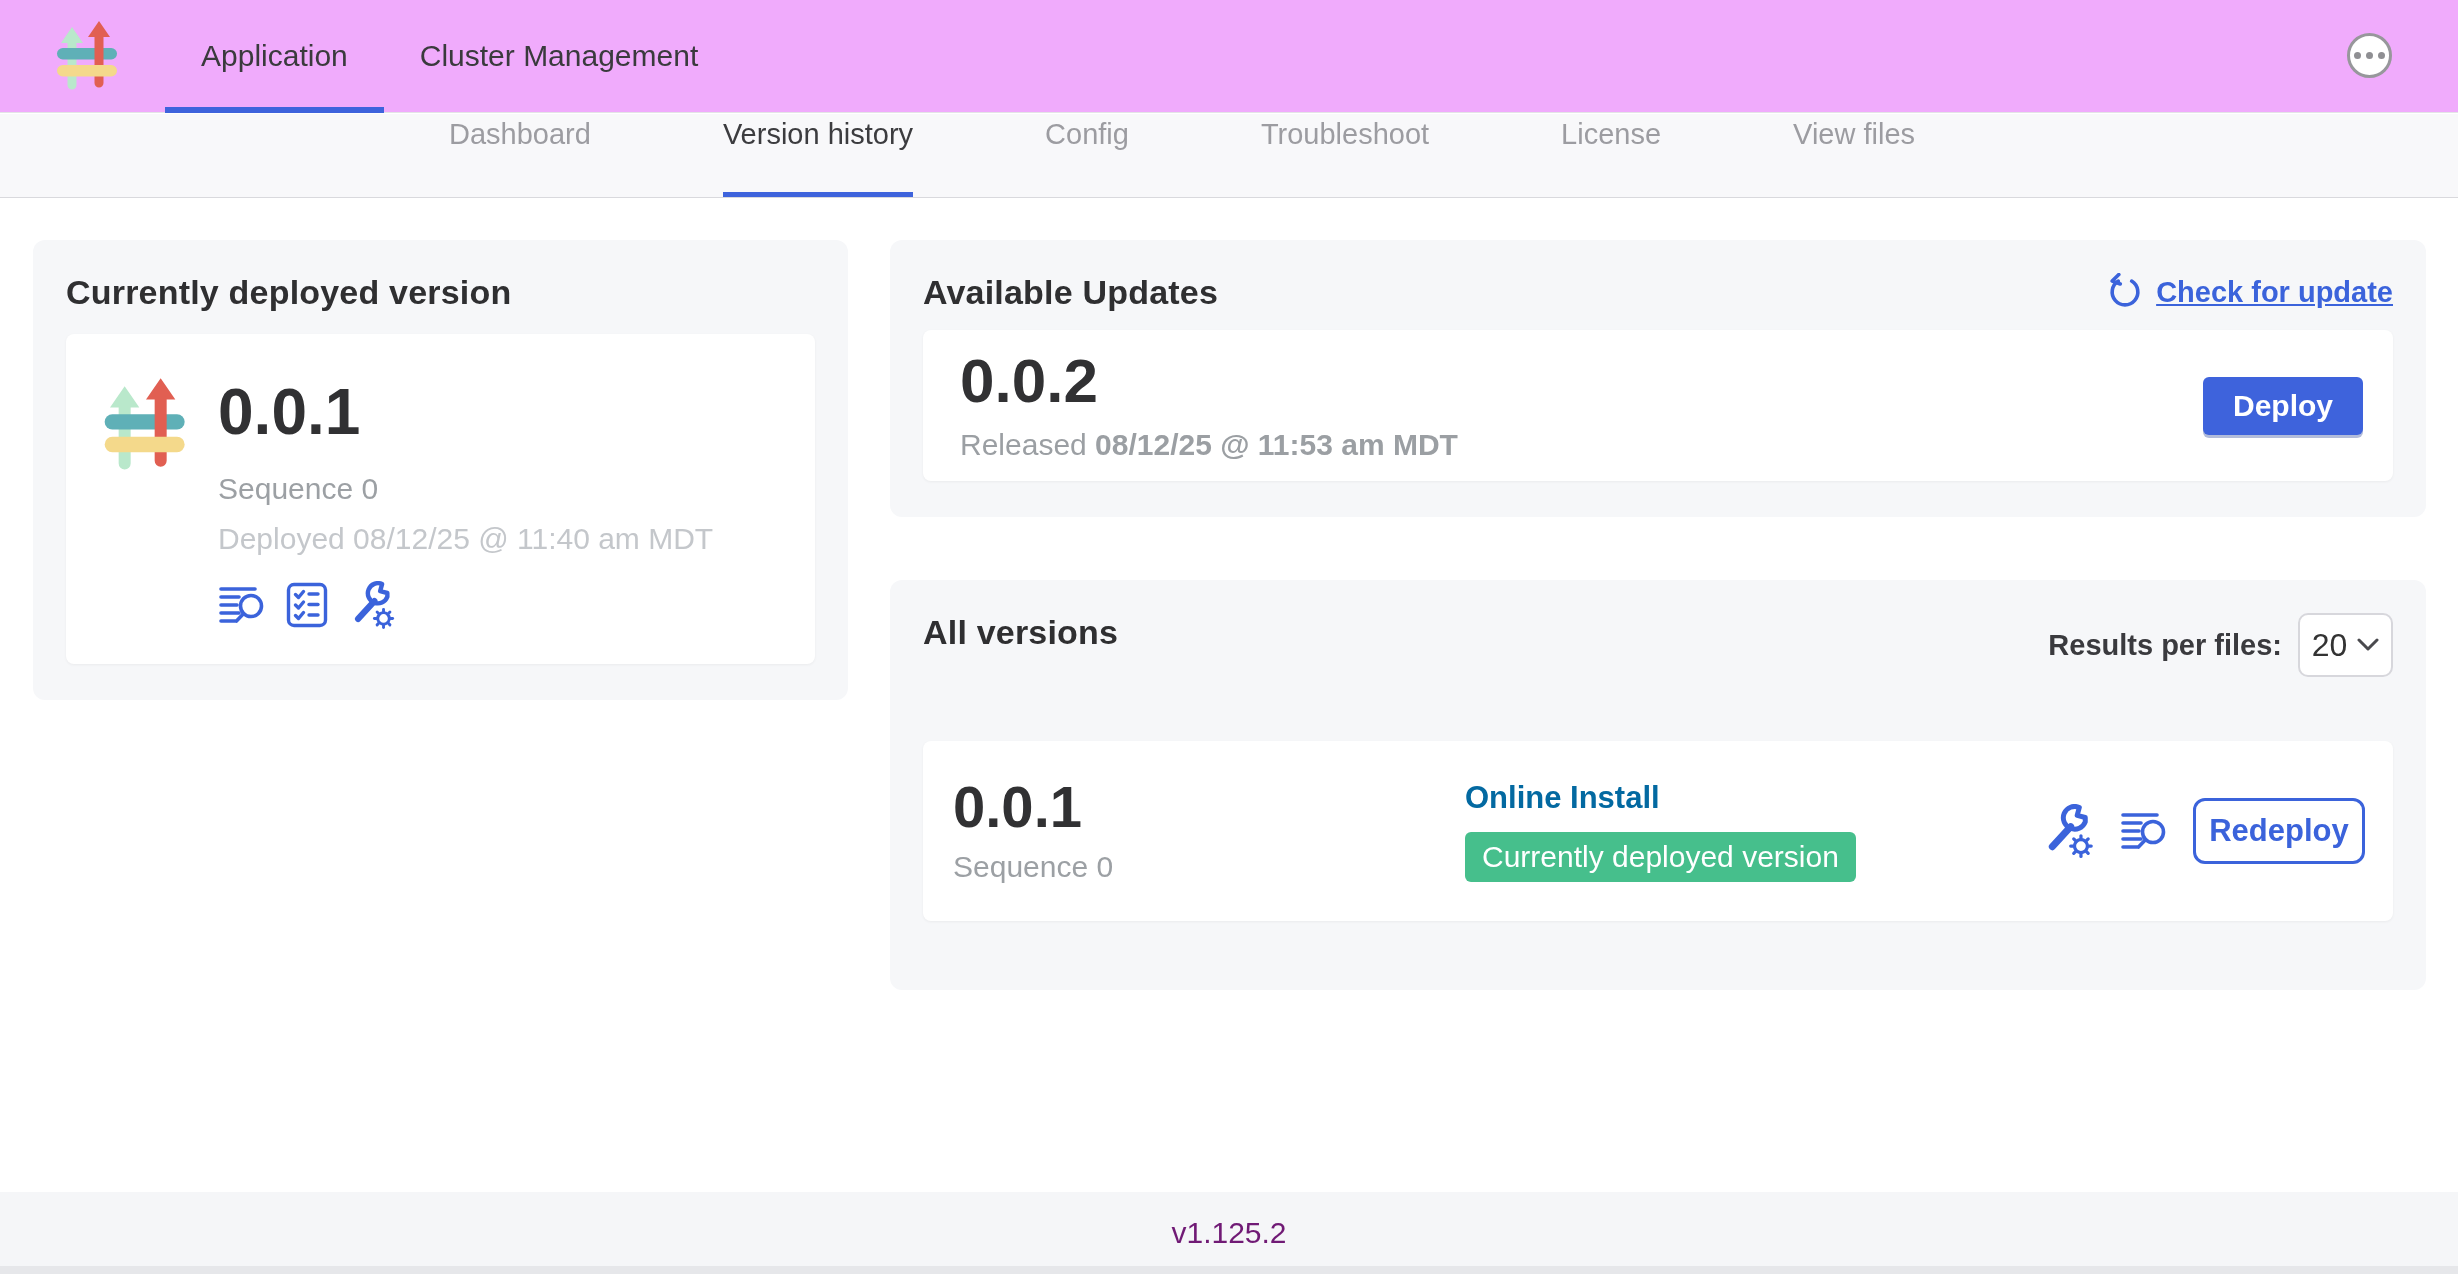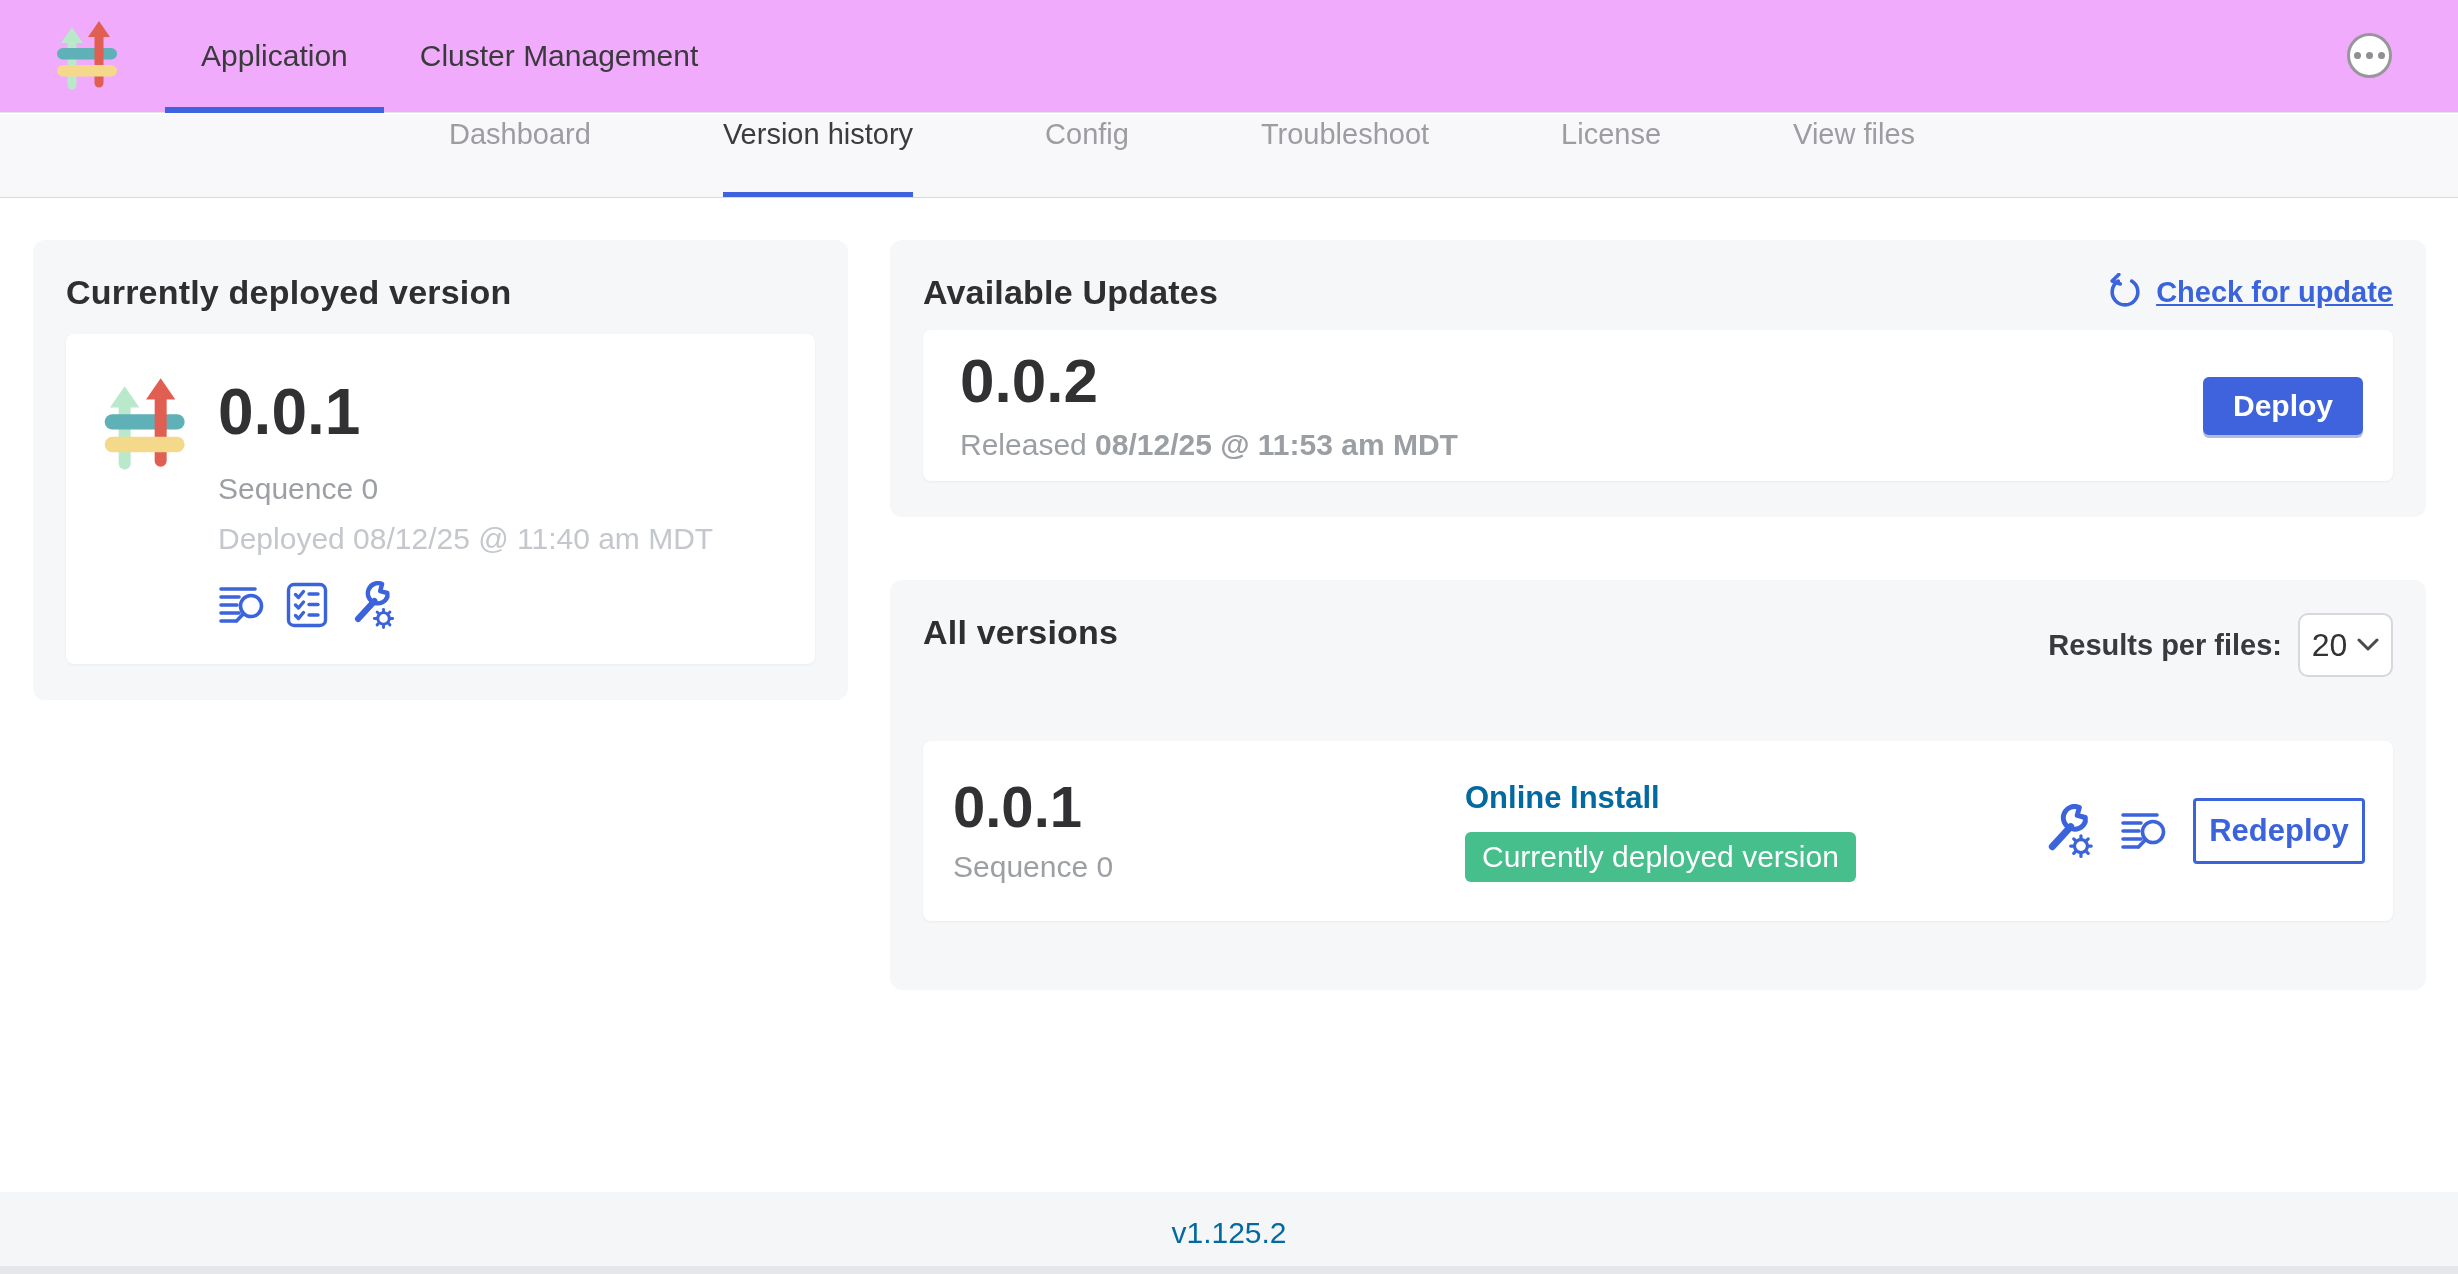--- a/index.html
+++ b/index.html
@@ -69,27 +69,27 @@
             display:flex; align-items:center; justify-content:center; gap:10px; cursor:pointer; }
   .select span { font-size:32px; color:#333; }
   .versions .inner { margin-top:64px; height:180px; display:flex; align-items:center; padding:0 28px 0 30px; }
   .vcol1 { flex:0 0 512px; }
   .vcol1 .ver-big { font-size:58px; }
   .vcol1 .seq { margin-top:14px; }
   .vcol2 .install-type { font-size:31px; font-weight:600; color:#0369a1; }
   .badge { display:inline-block; margin-top:16px; background:#46bf8c; color:#fff; font-size:30px;
            padding:8px 17px; border-radius:6px; }
   .vactions { margin-left:auto; display:flex; align-items:center; gap:24px; }
-  .btn-outline { width:172px; height:66px; background:#fff; border:3px solid #3b63db; border-radius:4px;
+  .btn-outline { width:172px; height:66px; background:#fff; border:3px solid #3b63db; border-radius:12px;
                  color:#3b63db; font-size:31px; font-weight:700; font-family:inherit; cursor:pointer; }
 
   
   .footer { position:absolute; left:0; bottom:0; width:100%; height:82px; background:#f5f6f8;
             display:flex; align-items:center; justify-content:center; }
-  .footer-ver { font-size:30px; color:#0369a1; }
+  .footer-ver { font-size:30px; color:#701a75; }
   .footer-strip { position:absolute; left:0; bottom:0; width:100%; height:8px; background:#e6e7ea; }
 </style>
 </head>
 <body>
 
 <svg width="0" height="0" style="position:absolute" aria-hidden="true">
   <defs>
     <g id="def-logo">
 
       <path d="M17 12 L28 28 L21.5 28 L21.5 70 a4.5 4.5 0 0 1 -9 0 L12.5 28 L6 28 Z" fill="#b9e8cb"></path>

